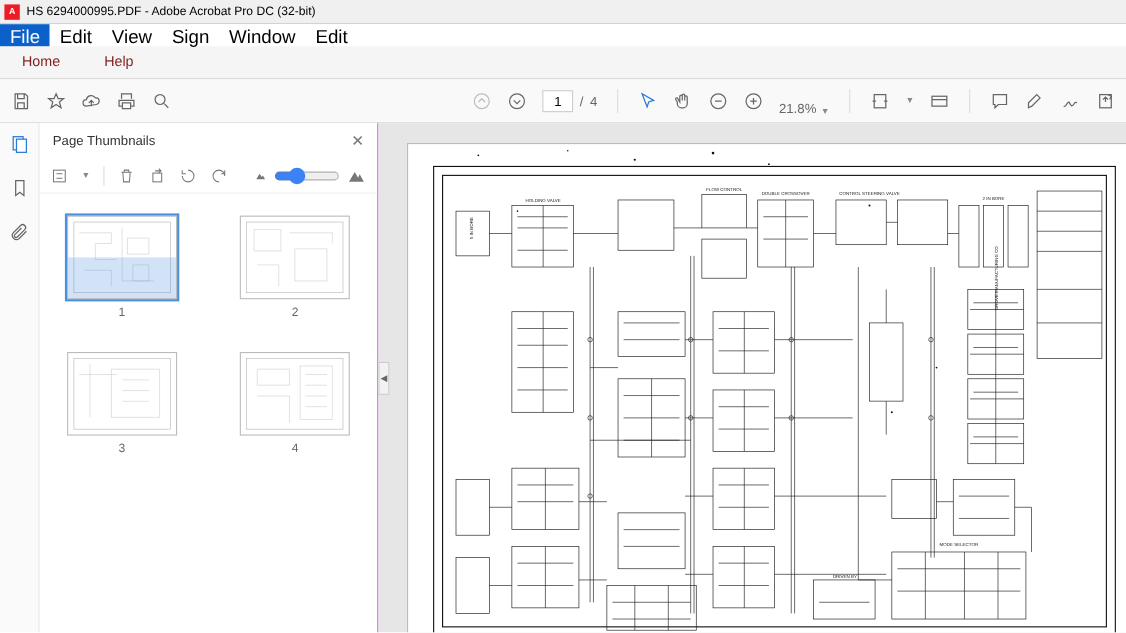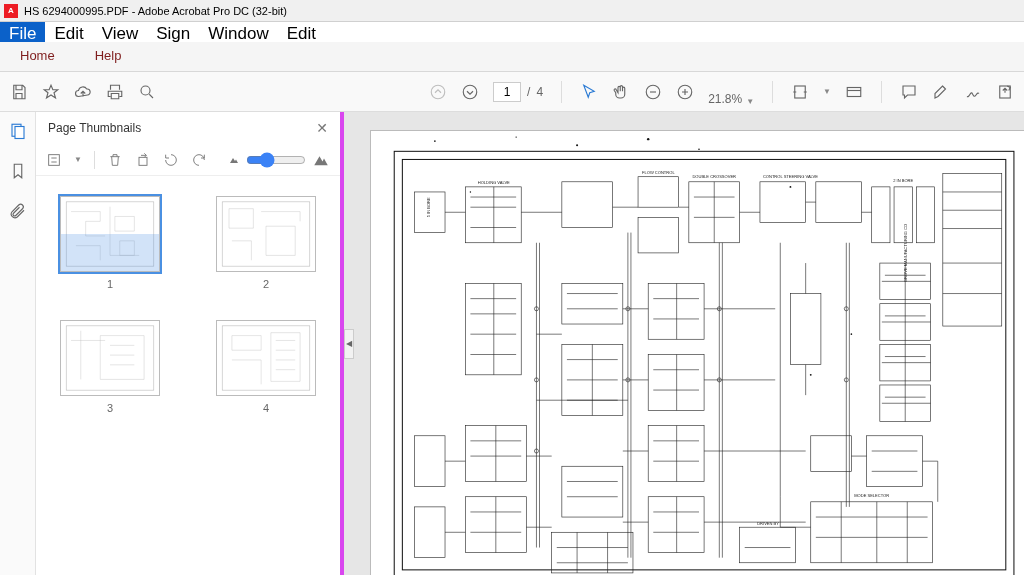--- a/index.html
+++ b/index.html
@@ -32,21 +32,21 @@
 .chev { font-size: 8px; color: #888; }
 
 
 .main { display: flex; height: 463px; }
 
 
 .rail { width: 36px; background: #fafafa; border-right: 1px solid #e2e2e2; display: flex; flex-direction: column; align-items: center; padding-top: 10px; gap: 22px; }
 .rail .ricon { width: 18px; height: 18px; stroke: #666; fill: none; stroke-width: 1.5; cursor: pointer; }
 
 
-.thumbpanel { width: 308px; background: #fff; border-right: 4px solid #d946ef; display: flex; flex-direction: column; }
+.thumbpanel { width: 308px; background: #fff; border-right: 1px solid #d946ef; display: flex; flex-direction: column; }
 .tp-header { height: 32px; display: flex; align-items: center; justify-content: space-between; padding: 0 12px; font-size: 12px; color: #333; }
 .tp-header .x { color: #777; cursor: pointer; font-size: 14px; }
 .tp-tools { height: 32px; display: flex; align-items: center; padding: 0 10px; gap: 12px; border-bottom: 1px solid #eee; }
 .tp-tools .ticon { width: 16px; height: 16px; stroke: #777; fill: none; stroke-width: 1.4; cursor: pointer; }
 .tp-tools .slider { flex: 0 0 auto; margin-left: auto; display: flex; align-items: center; gap: 6px; }
 .tp-tools input[type=range] { width: 60px; accent-color: #3b82f6; }
 .tp-body { flex: 1; padding: 20px 14px; display: grid; grid-template-columns: 1fr 1fr; gap: 30px 36px; align-content: start; overflow: auto; }
 .thumb { display: flex; flex-direction: column; align-items: center; gap: 6px; }
 .thumb .page { width: 100px; height: 76px; border: 1px solid #bbb; background: #fff; position: relative; overflow: hidden; }
 .thumb.sel .page { outline: 2px solid #4a90e2; }

